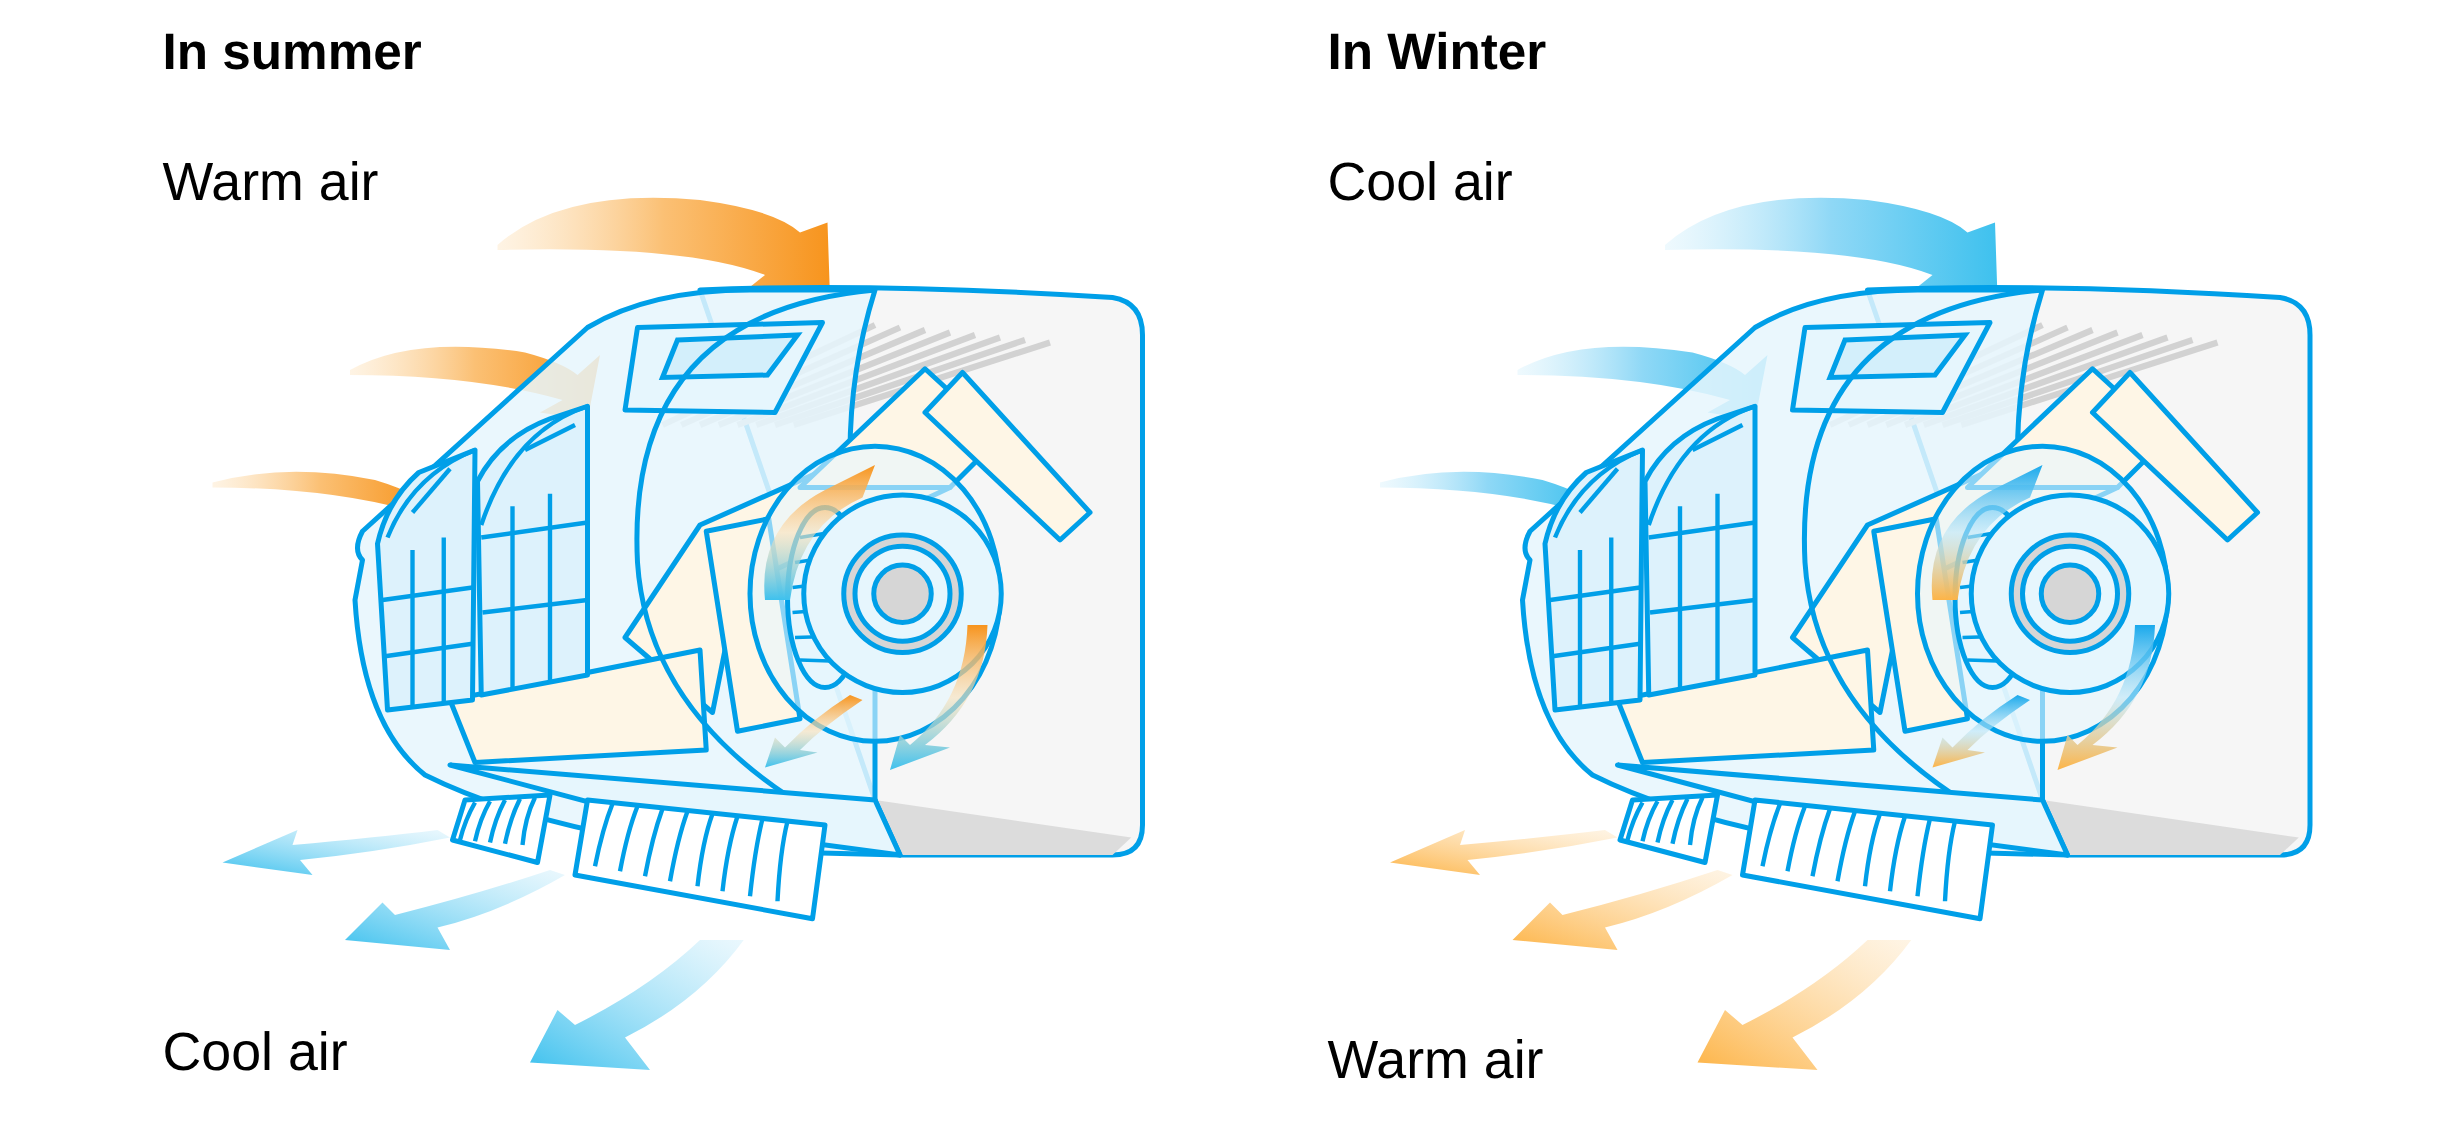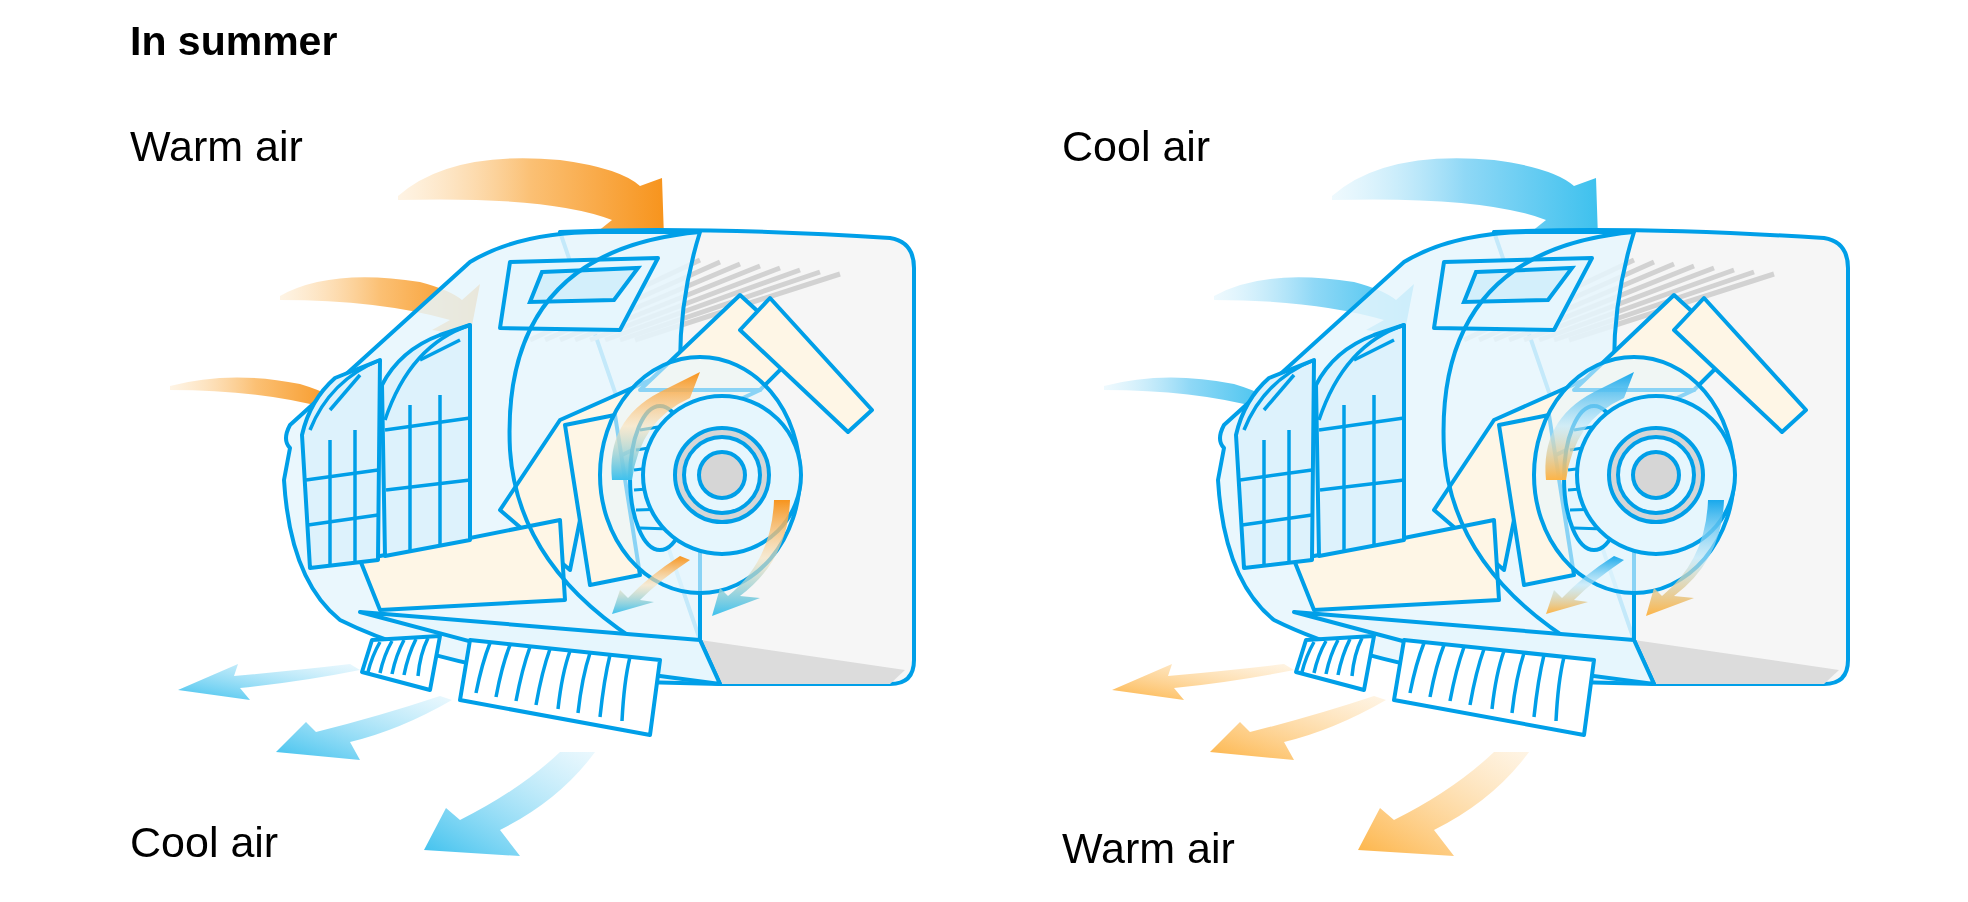--- a/index.html
+++ b/index.html
@@ -180,15 +180,16 @@
       <path d="M612 480 Q 606 420 660 392 L 700 372 L 690 398 Q 640 420 632 480 Z" fill="url(#innerWinter)"></path>
       <path d="M790 500 Q 788 560 740 596 L 760 598 L 712 616 L 720 588 L 728 596 Q 772 560 774 500 Z" fill="url(#innerWinter)"></path>
       <path d="M690 560 Q 660 580 640 600 L 654 602 L 612 614 L 620 590 L 628 598 Q 650 575 680 556 Z" fill="url(#innerWinter)"></path>
     </g>
     <g>
       <path d="M382 670 Q 322 682 262 688 L 272 700 L 200 690 L 260 664 L 256 676 Q 322 670 372 664 Z" fill="url(#warmOut)"></path>
       <path d="M474 700 Q 422 730 372 742 L 382 760 L 298 752 L 328 722 L 338 732 Q 402 716 462 696 Z" fill="url(#warmOut)"></path>
       <path d="M617 752 Q 582 800 522 830 L 542 856 L 446 850 L 468 808 L 482 820 Q 542 790 582 752 Z" fill="url(#warmOut)"></path>
     </g>
   </svg>
+  <h2 class="title">In Winter</h2>
   <div class="top-label">Cool air</div>
   <div class="bottom-label">Warm air</div>
 </section>
 
 </body></html>

